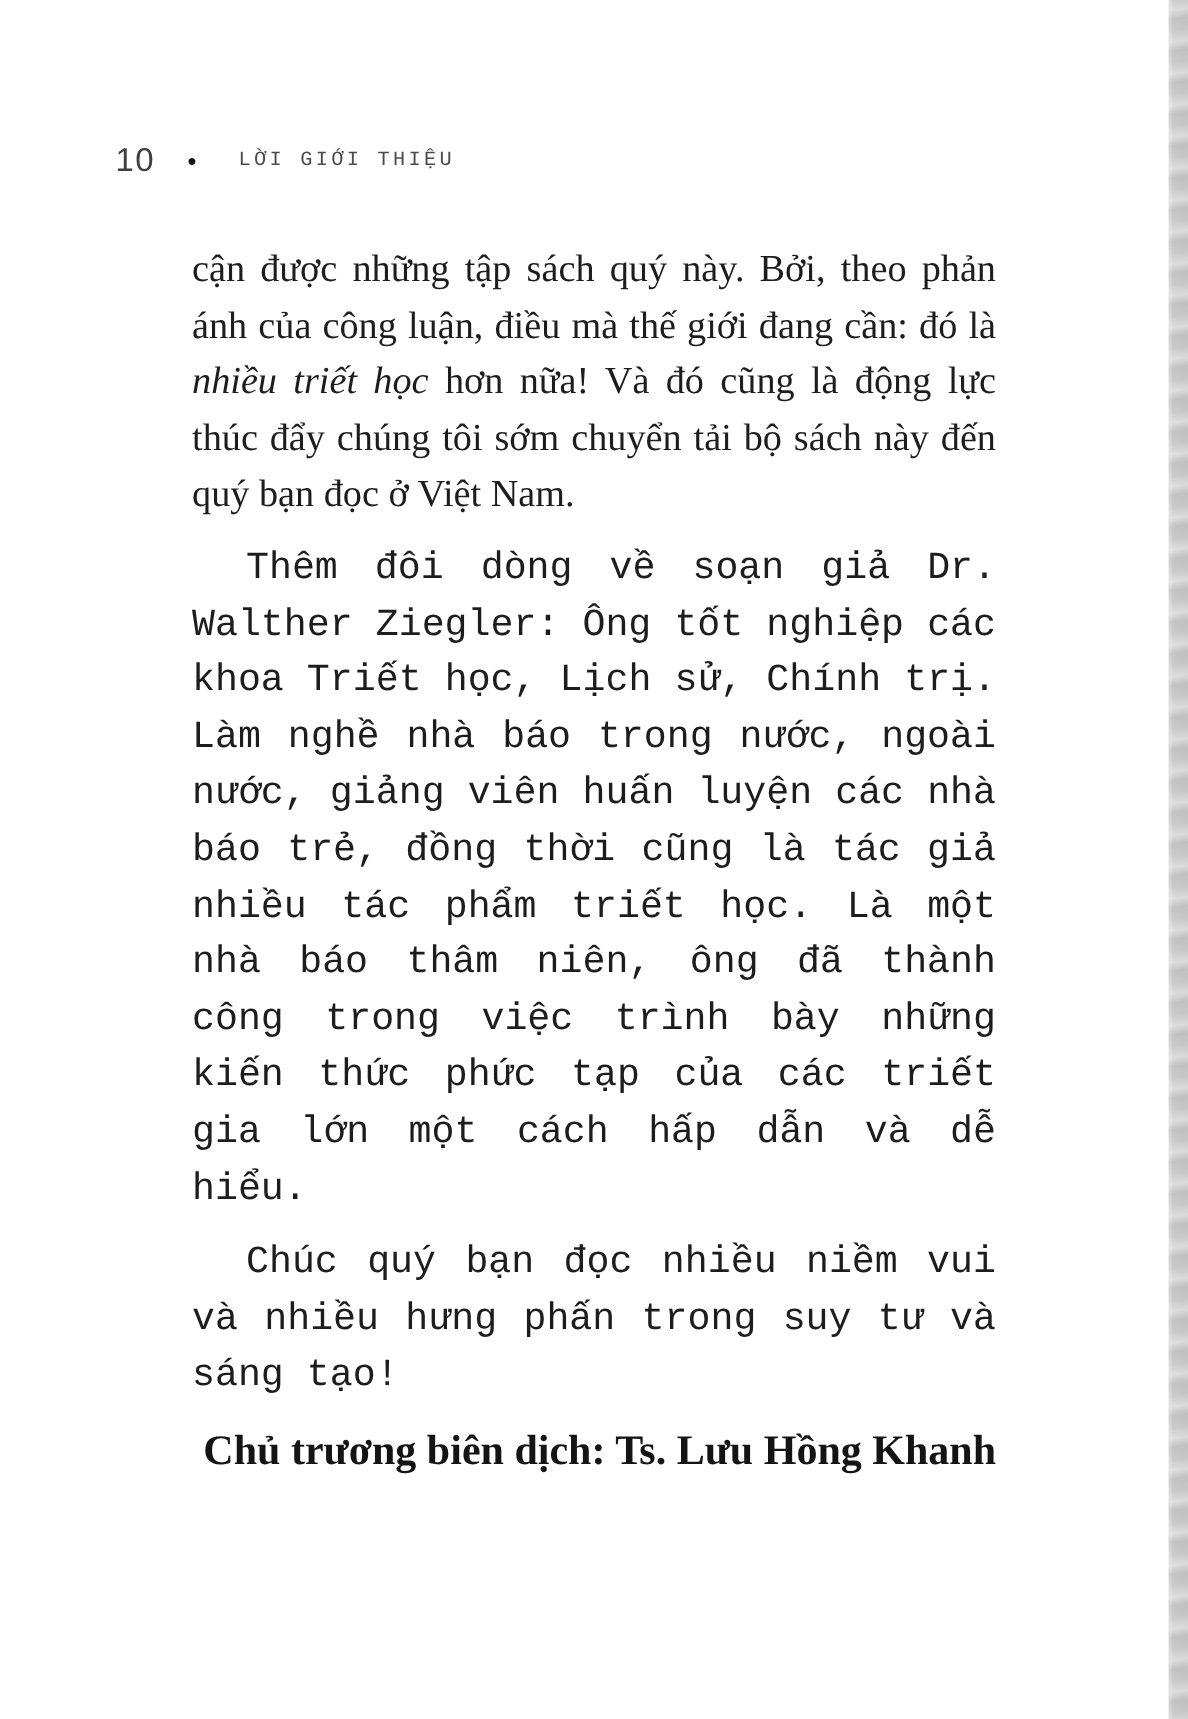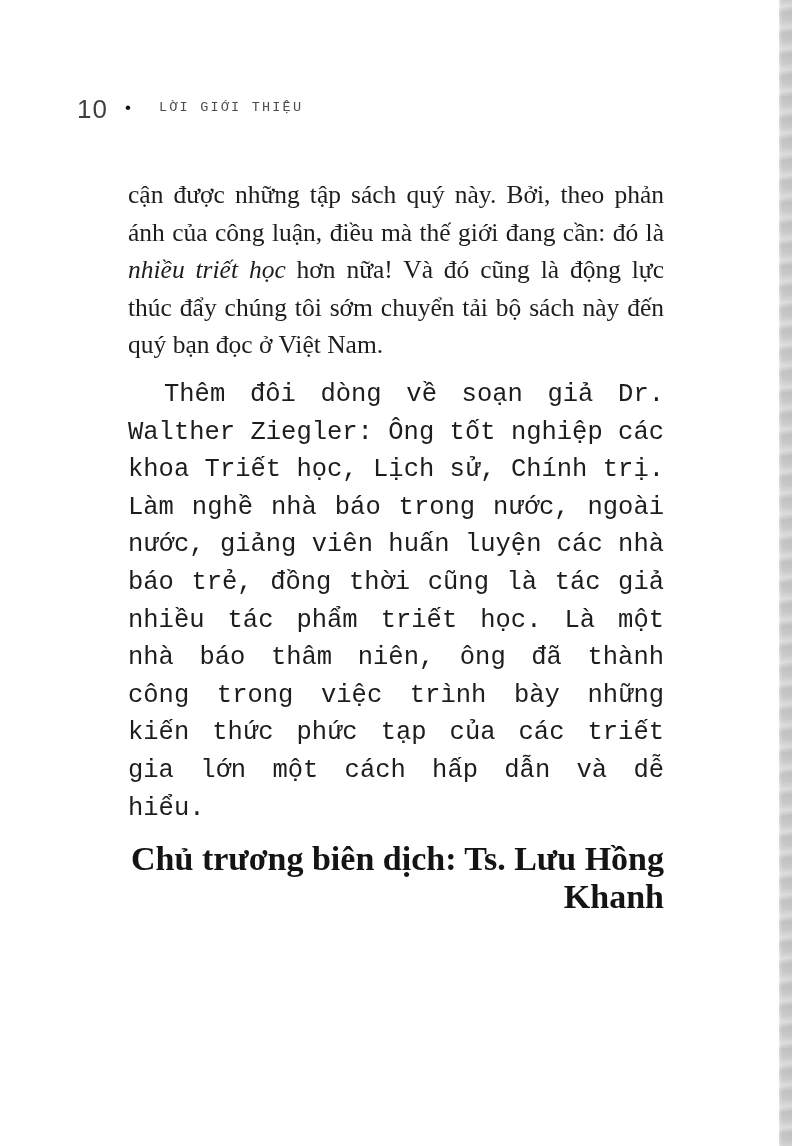--- a/index.html
+++ b/index.html
@@ -25,21 +25,21 @@
         rgba(160,160,160,0.18) 13px,
         rgba(255,255,255,0.00) 21px
       ),
       linear-gradient(to right, #e0e0e0 0%, #cbcbcb 25%, #c6c6c6 100%);
   }
   
   .page-number {
     position: absolute;
     left: 77px; top: 94px;
     font-family: "Liberation Sans", sans-serif;
-    font-size: 26px;
+    font-size: 22px;
     font-weight: 400;
     color: #3f3f3f;
     letter-spacing: 1px;
   }
   .bullet {
     position: absolute;
     left: 125px; top: 99px;
     font-family: "Liberation Sans", sans-serif;
     font-size: 17px;
     color: #111111;
@@ -50,52 +50,53 @@
     left: 159px; top: 100px;
     font-family: Liberation Mono, monospace;
     font-size: 13.5px;
     font-weight: 400;
     letter-spacing: 2.2px;
     color: #4b4b4b;
   }
   
   .body-text {
     position: absolute;
-    left: 128px; top: 176px;
+    left: 128px; top: 160px;
     width: 536px;
     font-size: 25.5px;
     line-height: 37.6px;
     color: #1d1d1d;
     text-align: justify;
   }
   .para { margin: 0 0 12px 0; }
   .para.indent { text-indent: 36px; font-family: Liberation Mono, monospace; }
   .para em { font-style: italic; }
   .signature-line {
     margin-top: 13px;
-    font-size: 34px;
+    font-size: 28px;
     font-weight: bold;
     text-align: right;
     color: #141414;
   }
 </style>
 </head>
 <body>
 
 <div class="page">
 
   <span class="page-number">10</span>
 
   <span class="bullet">•</span>
 
   <span class="section-title">LỜI GIỚI THIỆU</span>
 
   <div class="body-text">
     <div>
         <p class="para"><span>cận được những tập sách quý này. Bởi, theo phản ánh của công luận, điều mà thế giới đang cần: đó là </span><em>nhiều triết học</em><span> hơn nữa! Và đó cũng là động lực thúc đẩy chúng tôi sớm chuyển tải bộ sách này đến quý bạn đọc ở Việt Nam.</span></p>
         <p class="para indent"><span>Thêm đôi dòng về soạn giả Dr. Walther Ziegler: Ông tốt nghiệp các khoa Triết học, Lịch sử, Chính trị. Làm nghề nhà báo trong nước, ngoài nước, giảng viên huấn luyện các nhà báo trẻ, đồng thời cũng là tác giả nhiều tác phẩm triết học. Là một nhà báo thâm niên, ông đã thành công trong việc trình bày những kiến thức phức tạp của các triết gia lớn một cách hấp dẫn và dễ hiểu.</span></p>
+        <p class="para indent"><span>Chúc quý bạn đọc nhiều niềm vui và nhiều hưng phấn trong suy tư và sáng tạo!</span></p>
       </div>
     <p class="signature-line">Chủ trương biên dịch: Ts. Lưu Hồng Khanh</p>
   </div>
 
   <div class="page-edge"></div>
 
 </div>
 
 </body></html>

